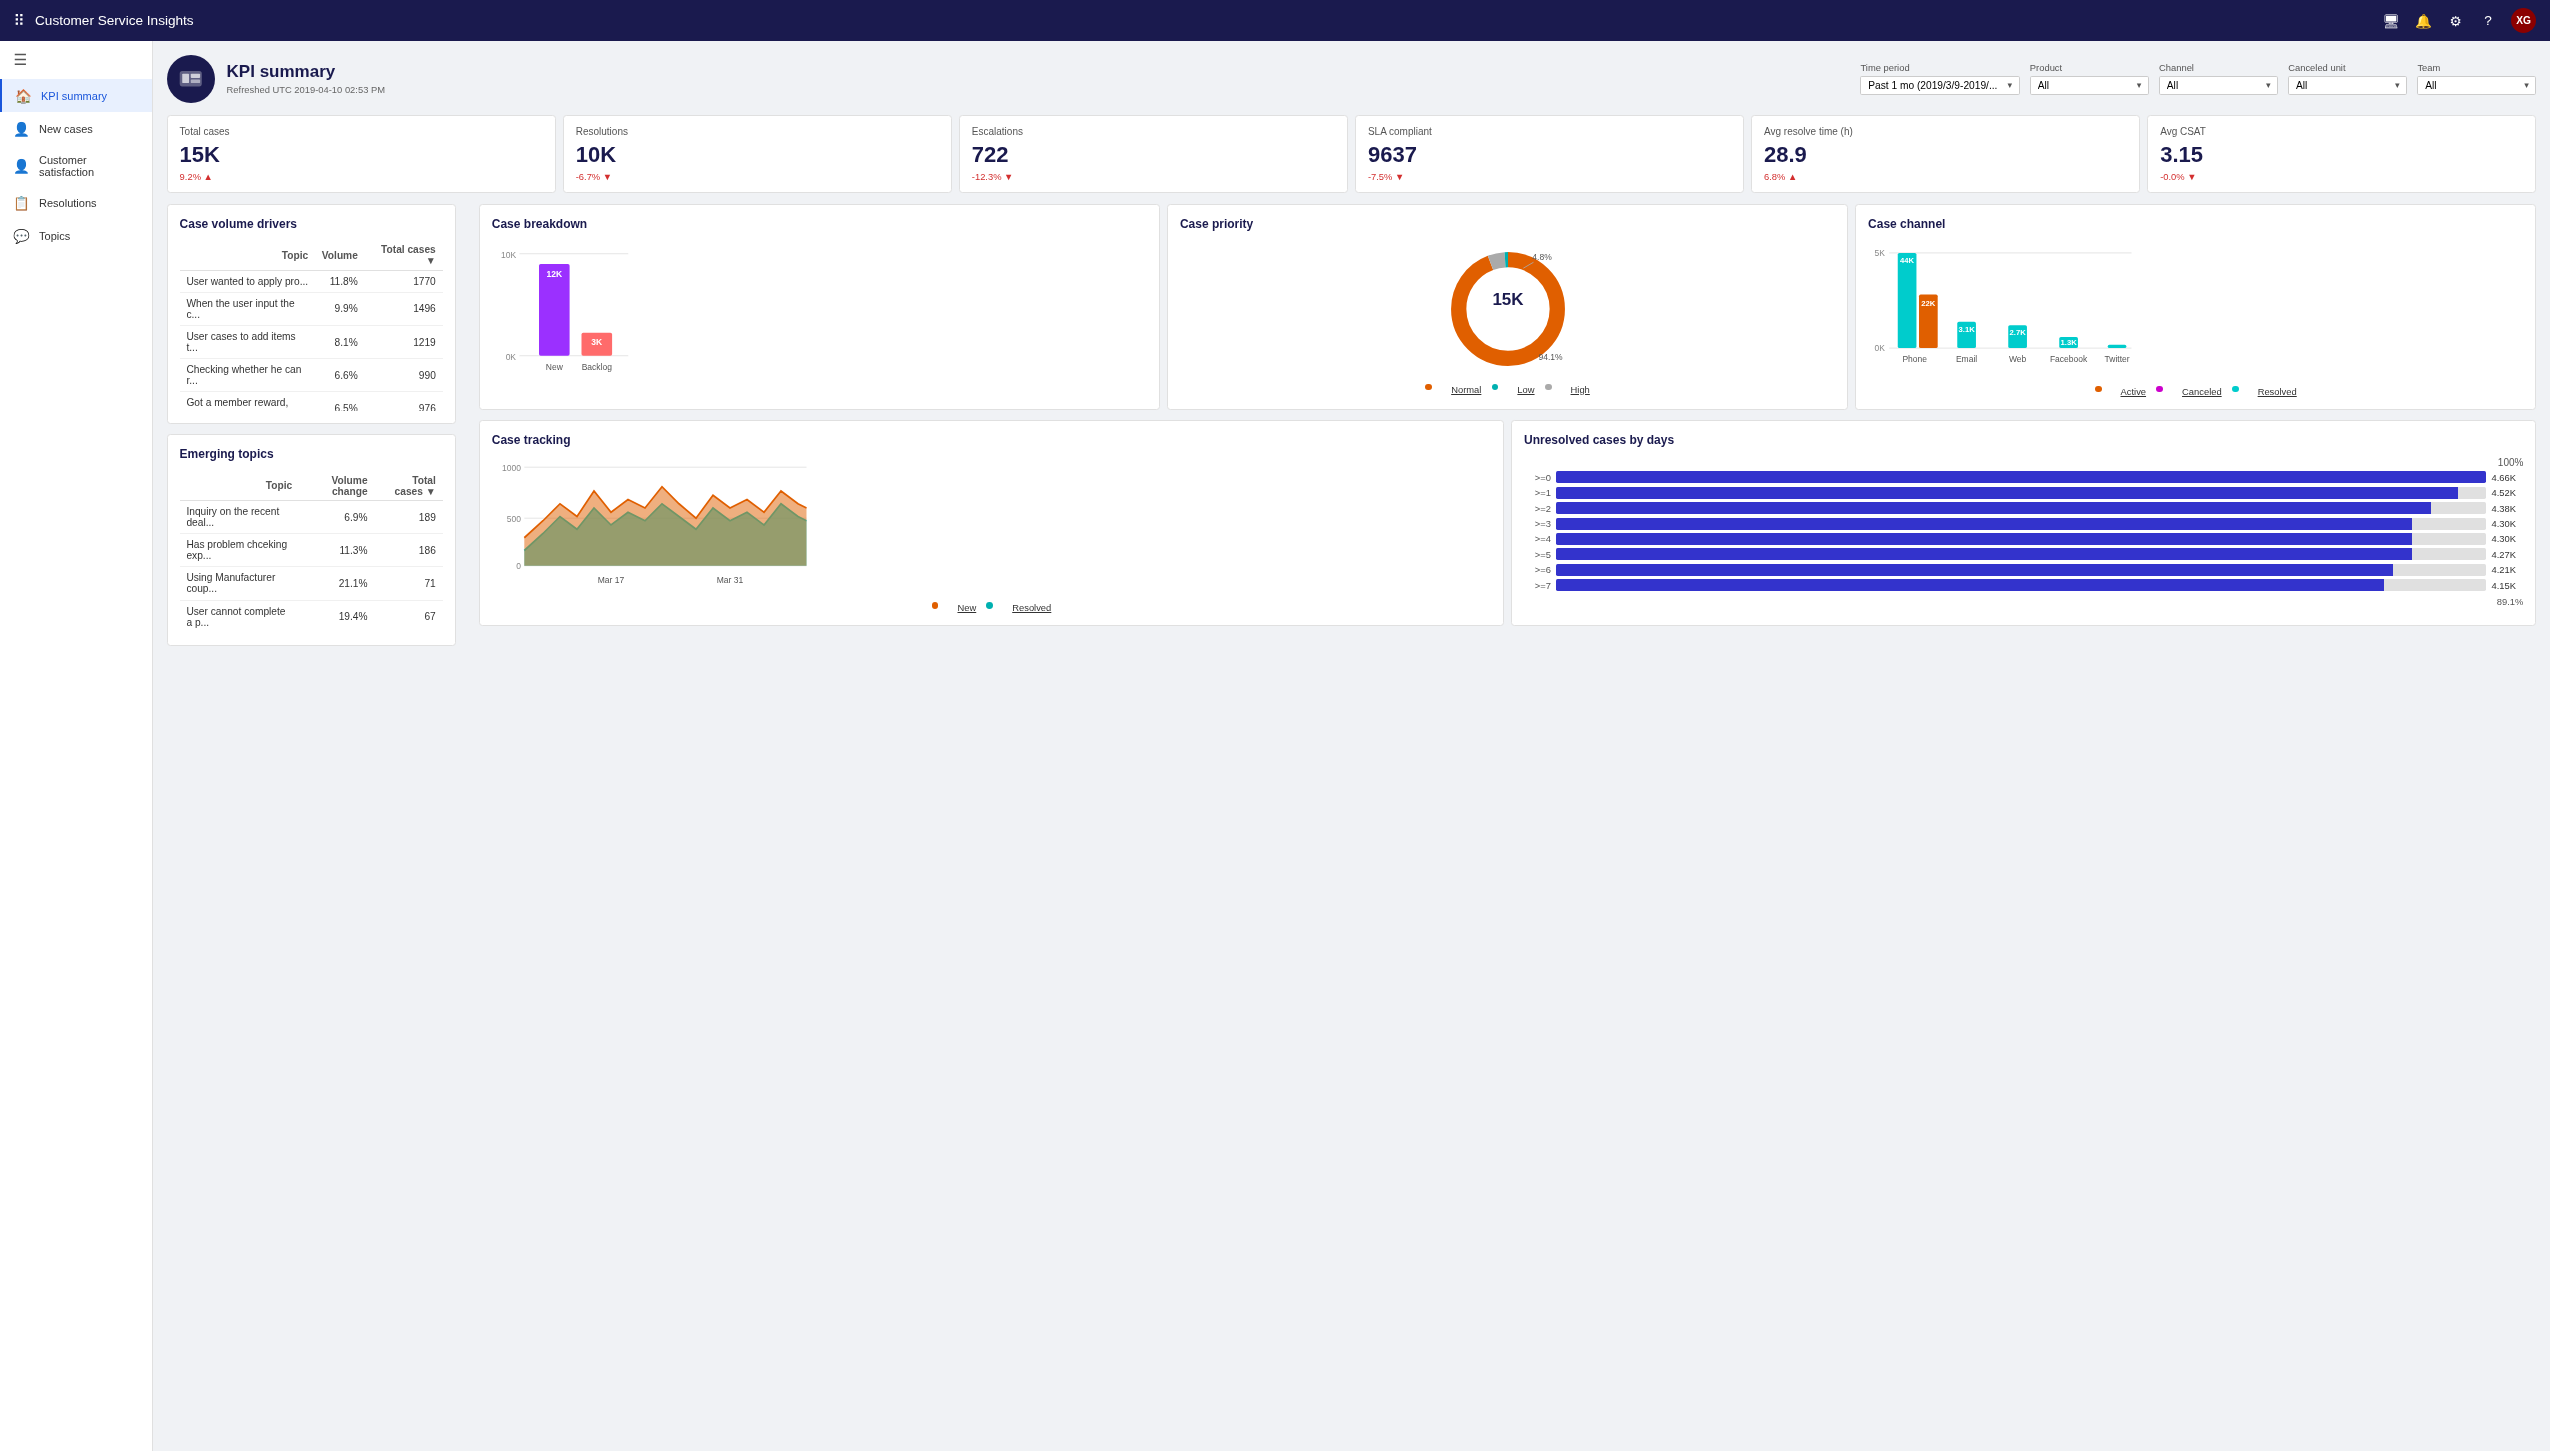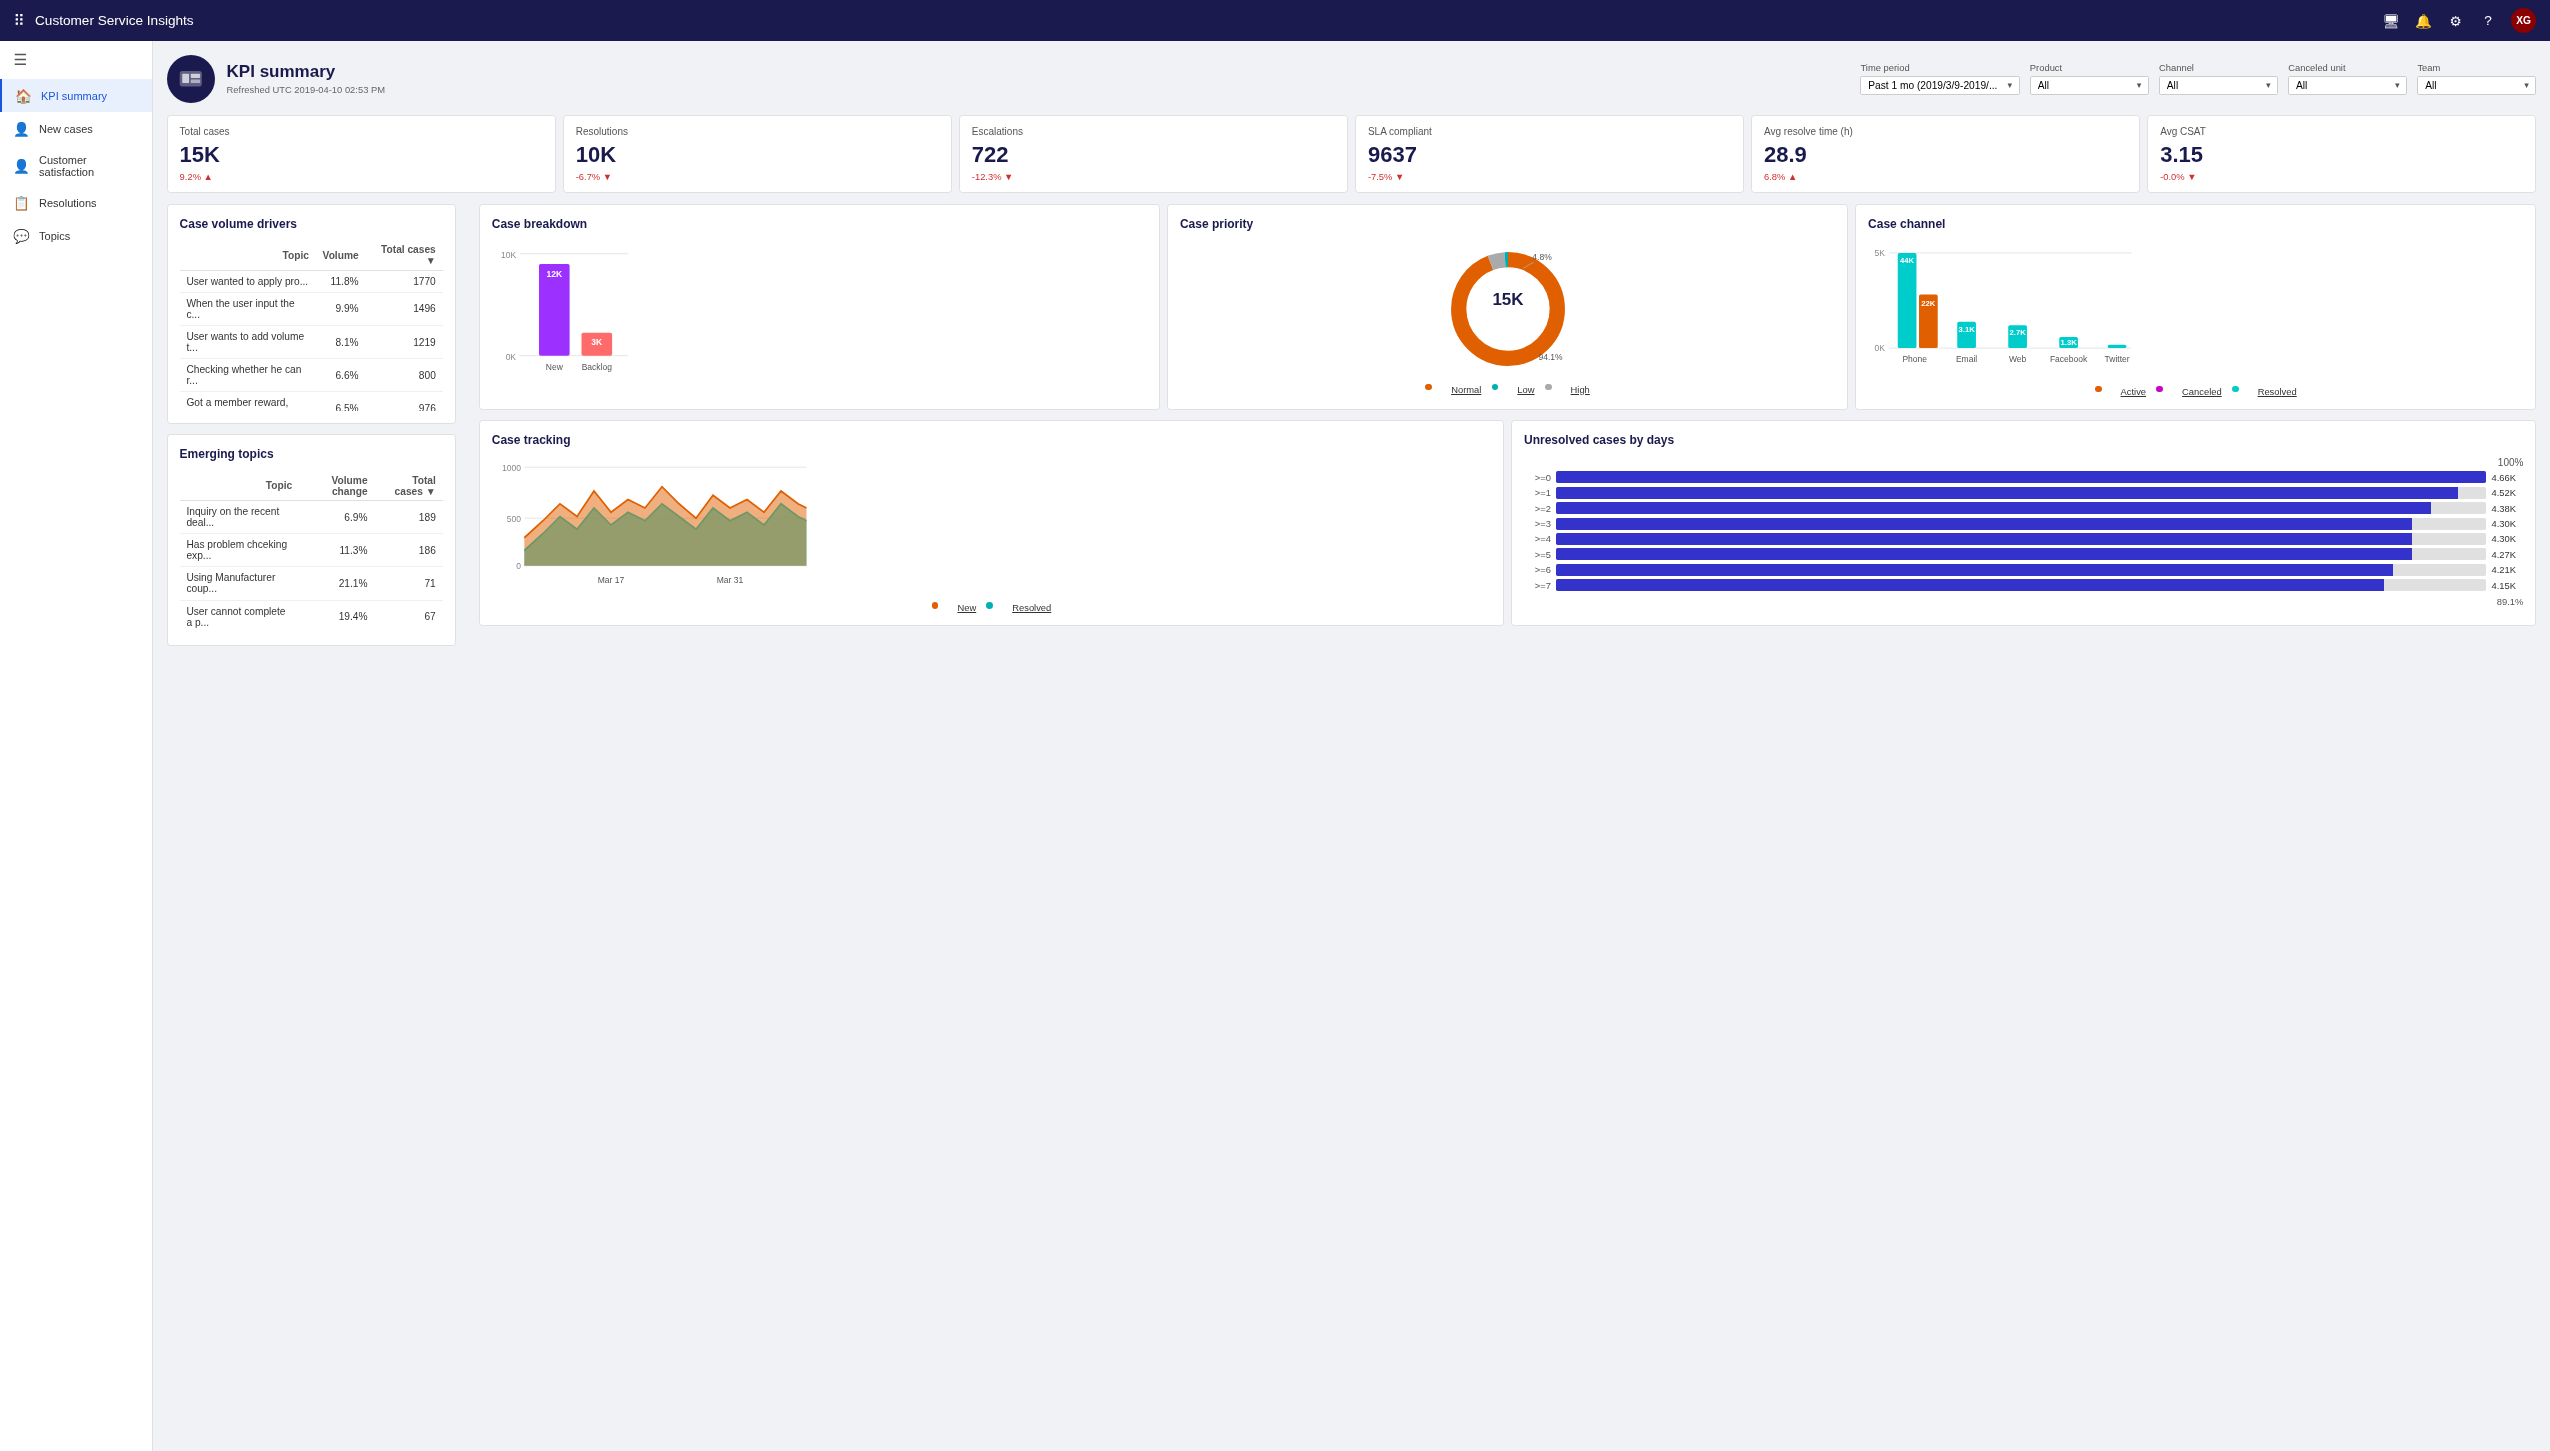--- a/index.html
+++ b/index.html
@@ -335,28 +335,28 @@
     <td>User wanted to apply pro...</td>
     <td class="col-right">11.8%</td>
     <td class="col-right">1770</td>
   </tr>
                 <tr>
     <td>When the user input the c...</td>
     <td class="col-right">9.9%</td>
     <td class="col-right">1496</td>
   </tr>
                 <tr>
-    <td>User wants to add volume t...</td>
+    <td>User cases to add items t...</td>
     <td class="col-right">8.1%</td>
     <td class="col-right">1219</td>
   </tr>
                 <tr>
     <td>Checking whether he can r...</td>
     <td class="col-right">6.6%</td>
-    <td class="col-right">800</td>
+    <td class="col-right">990</td>
   </tr>
                 <tr>
     <td>Got a member reward, an...</td>
     <td class="col-right">6.5%</td>
     <td class="col-right">976</td>
   </tr>
                 <tr>
     <td>User has signed up the ne...</td>
     <td class="col-right">4.4%</td>
     <td class="col-right">661</td>

